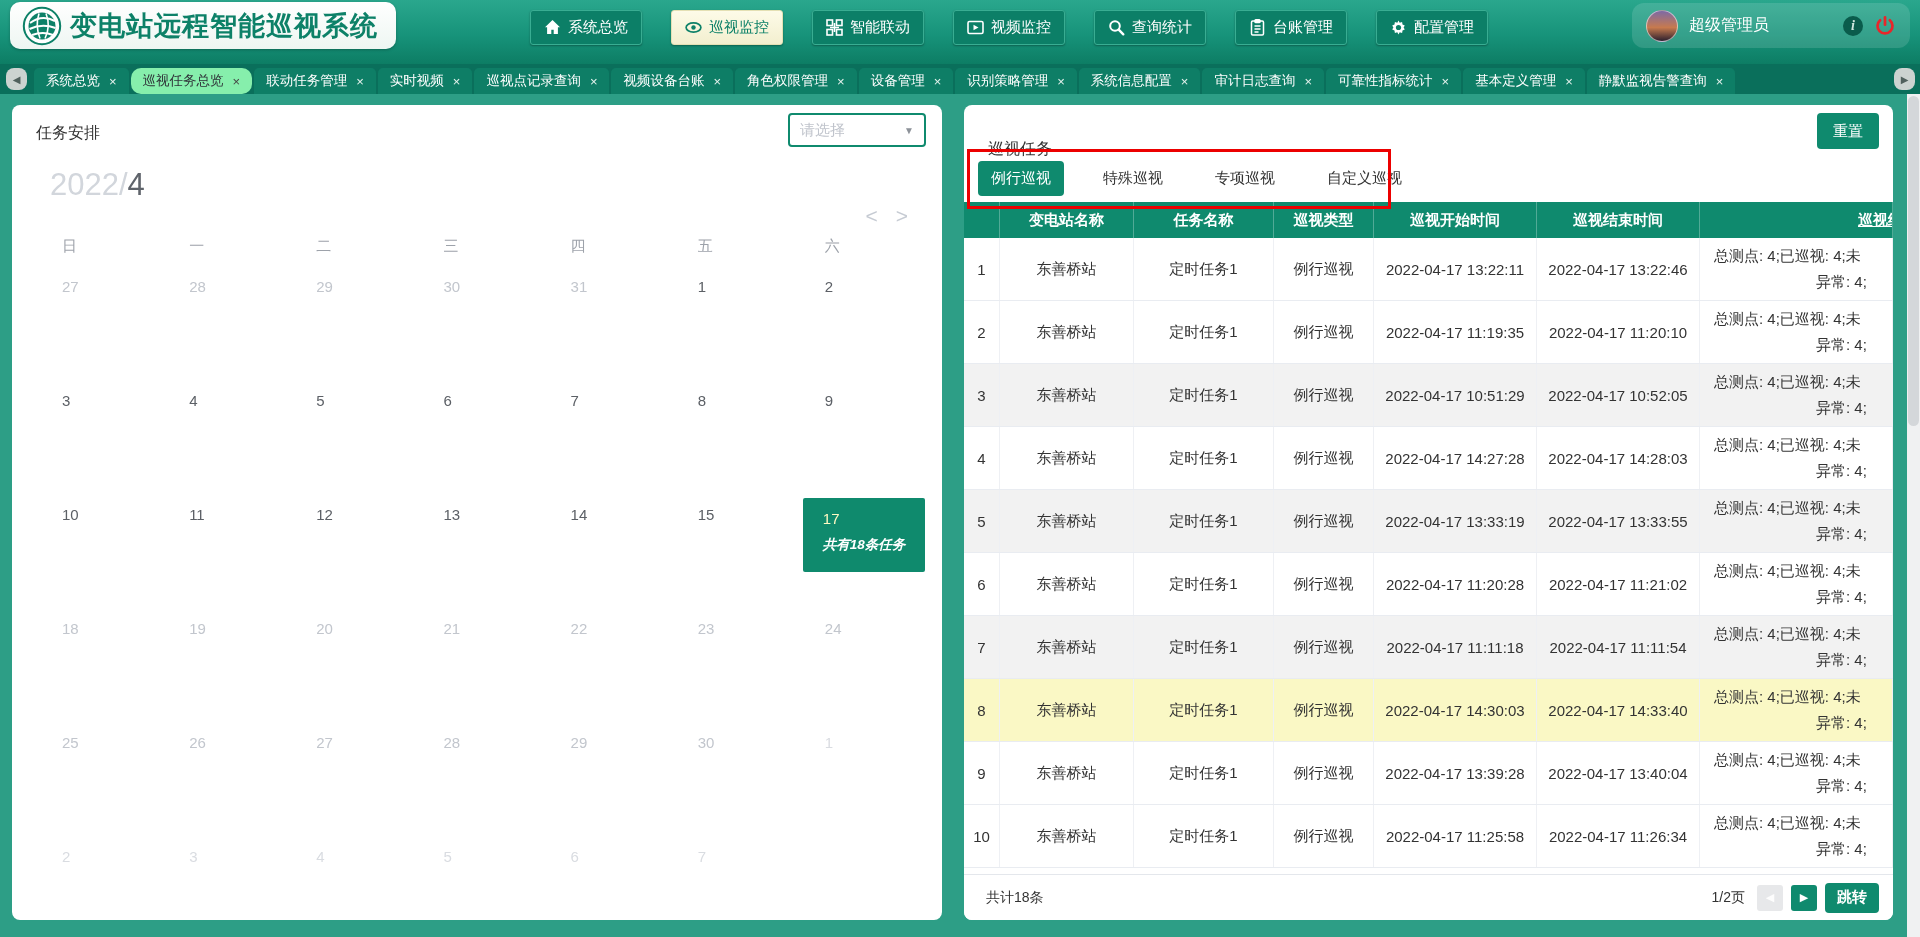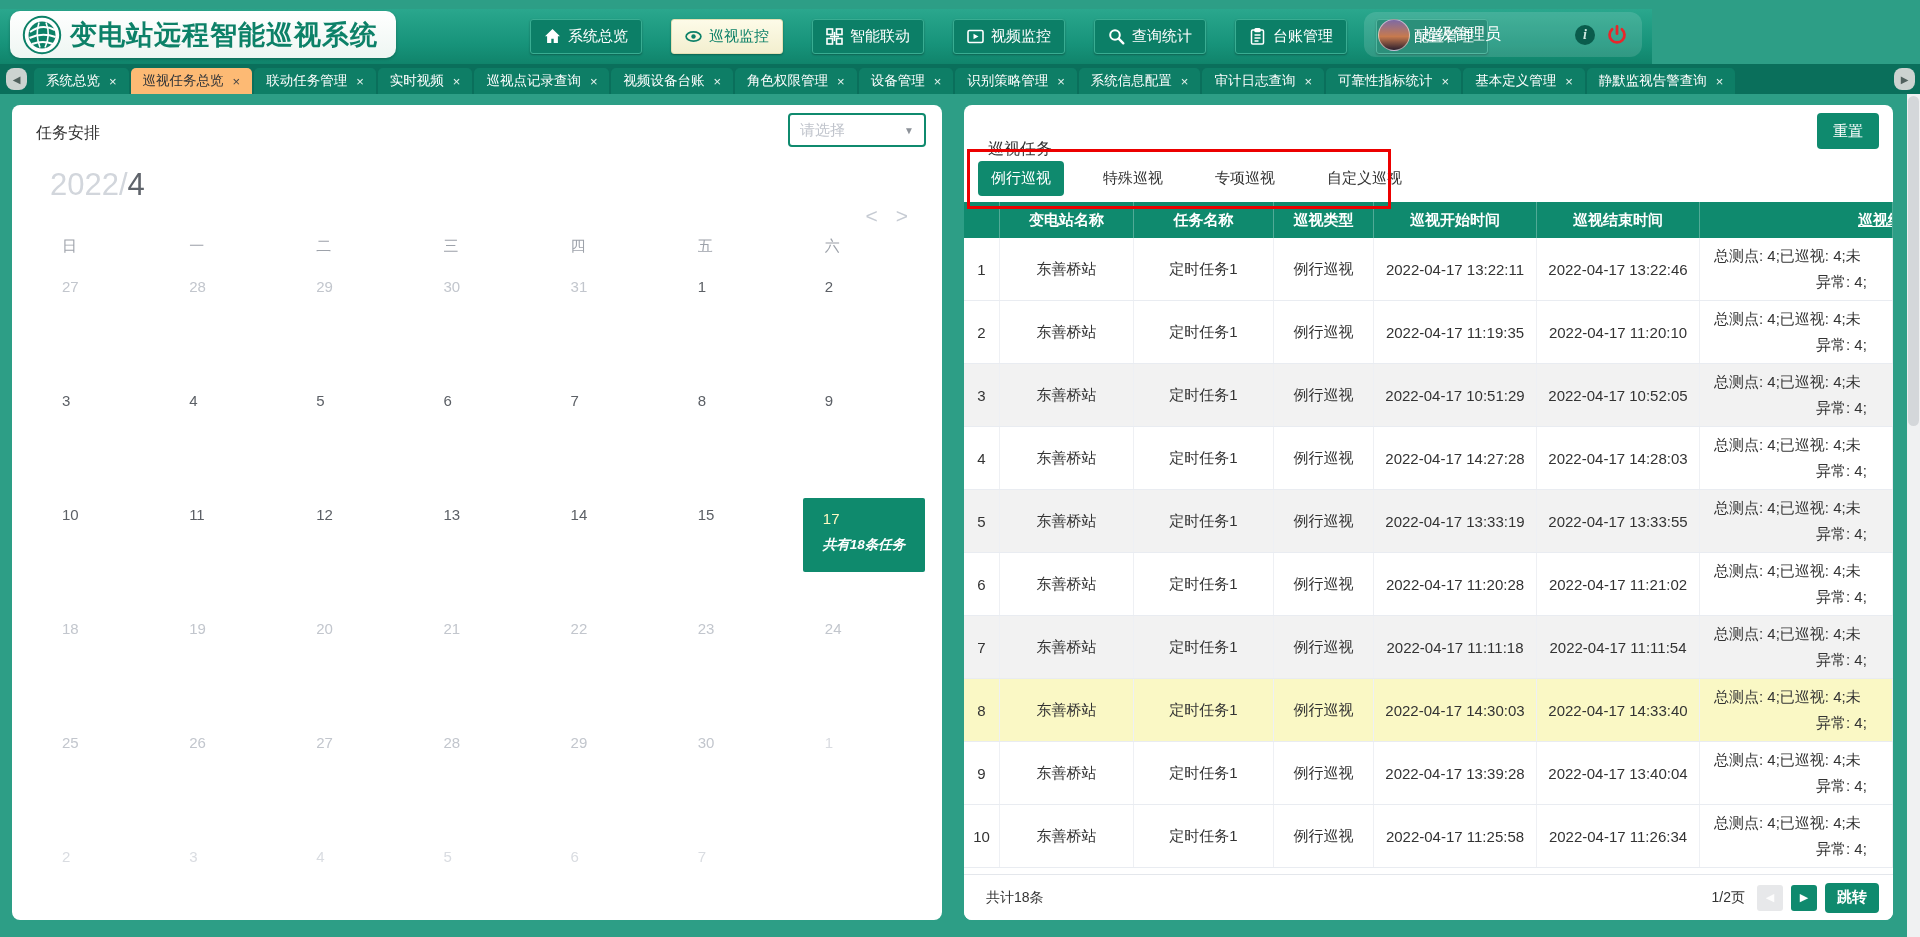--- a/index.html
+++ b/index.html
@@ -1,20 +1,20 @@
 <!DOCTYPE html>
 <html><head>
 <meta charset="utf-8">
 <style>
   html,body{margin:0;padding:0;width:1920px;height:937px;overflow:hidden;
     font-family:"Liberation Sans","DejaVu Sans",sans-serif;background:#2d9e86;}
   *{box-sizing:border-box;}
 
   
-  .header{position:absolute;left:0;top:9px;width:1652px;height:64px;
+  .header{position:absolute;left:0;top:0;width:1920px;height:64px;
     background:linear-gradient(180deg,#2aa78d 0%,#17937a 55%,#0d7d64 100%);}
   .logo-card{position:absolute;left:10px;top:2px;width:386px;height:47px;border-radius:10px;
     background:linear-gradient(180deg,#ffffff 0%,#eef6f2 100%);display:flex;align-items:center;
     padding:0 12px;gap:8px;box-shadow:0 1px 3px rgba(0,0,0,.25);}
   .app-title{font-size:27px;font-weight:bold;color:#0d8168;letter-spacing:1px;white-space:nowrap;}
   .main-nav{position:absolute;left:530px;top:10px;display:flex;gap:29px;}
   .nav-btn{height:35px;display:flex;align-items:center;gap:7px;padding:0 13px;cursor:pointer;
     background:#0c7f67;border:1px solid #39ad92;border-radius:3px;color:#fff;font-size:15px;
     box-shadow:0 1px 2px rgba(0,0,0,.3);white-space:nowrap;}
   .nav-btn.active{background:linear-gradient(#fdfbe8,#f3efcf);color:#0d8168;border-color:#e4e0b4;}
@@ -33,21 +33,21 @@
 
   
   .tabbar{position:absolute;left:0;top:64px;width:1920px;height:30px;background:#0a6f5b;
     display:flex;align-items:flex-end;padding:0 30px 0 34px;overflow:hidden;}
   .tab-scroll{position:absolute;top:4px;width:21px;height:22px;border-radius:8px;background:#ccd3d0;
     color:#51615d;font-size:10px;display:flex;align-items:center;justify-content:center;cursor:pointer;}
   .tab-scroll.left{left:6px;} .tab-scroll.right{right:5px;}
   .tab{height:26px;margin-right:2px;padding:0 12px;display:flex;align-items:center;gap:9px;
     background:#0e7e66;border-radius:5px 5px 0 0;color:#fff;font-size:13.5px;cursor:pointer;white-space:nowrap;}
   .tab .close{font-size:13px;color:#e8f4ef;cursor:pointer;line-height:1;}
-  .tab.active{background:#fdba74;color:#2f3338;}
+  .tab.active{background:#86efac;color:#2f3338;border-radius:10px;}
   .tab.active .close{color:#444;}
 
   
   .panel{position:absolute;top:105px;height:815px;background:#fff;border-radius:8px;overflow:hidden;}
   .left-panel{left:12px;width:930px;}
   .right-panel{left:964px;width:929px;}
 
   
   .lp-header{display:flex;justify-content:space-between;align-items:flex-start;padding:8px 16px 0 24px;height:48px;}
   .lp-title{font-size:16px;color:#333;margin-top:10px;}

